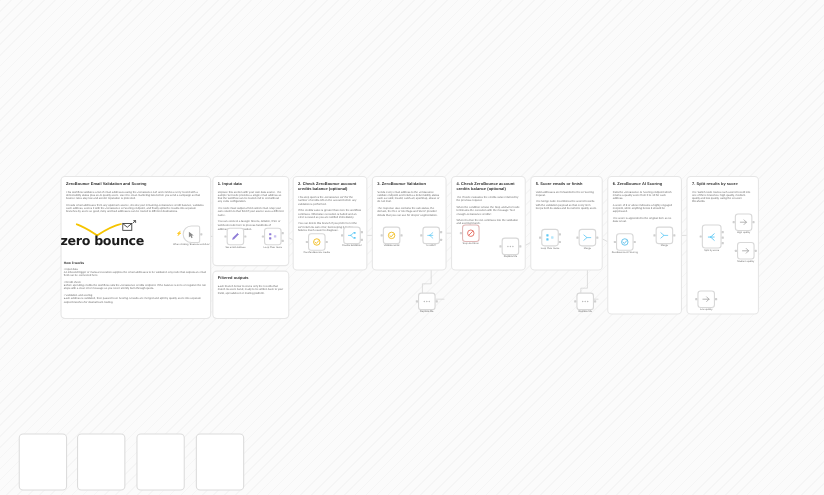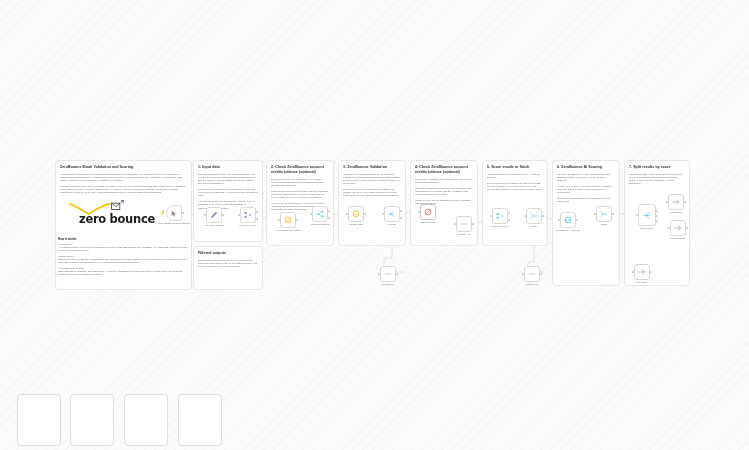--- a/index.html
+++ b/index.html
@@ -51,21 +51,20 @@
   #logo{
     position:absolute;left:55px;top:200px;width:88px;height:30px;
   }
   #logo .swoosh{position:absolute;left:14px;top:3px;}
   #logo .envelope{position:absolute;left:56px;top:0px;}
   #logo .wordmark{
     position:absolute;left:0;top:13px;width:88px;
     font-size:11.5px;font-weight:bold;color:#1c1c1c;
     letter-spacing:-0.3px;line-height:13px;
     font-family:"DejaVu Sans", sans-serif;
-    padding-left:24px;
   }
 
   
   .node{
     position:absolute;
     box-sizing:border-box;
     background:#ffffff;
     border:1px solid #d8d8d8;
     border-radius:3px;
     display:flex;align-items:center;justify-content:center;

